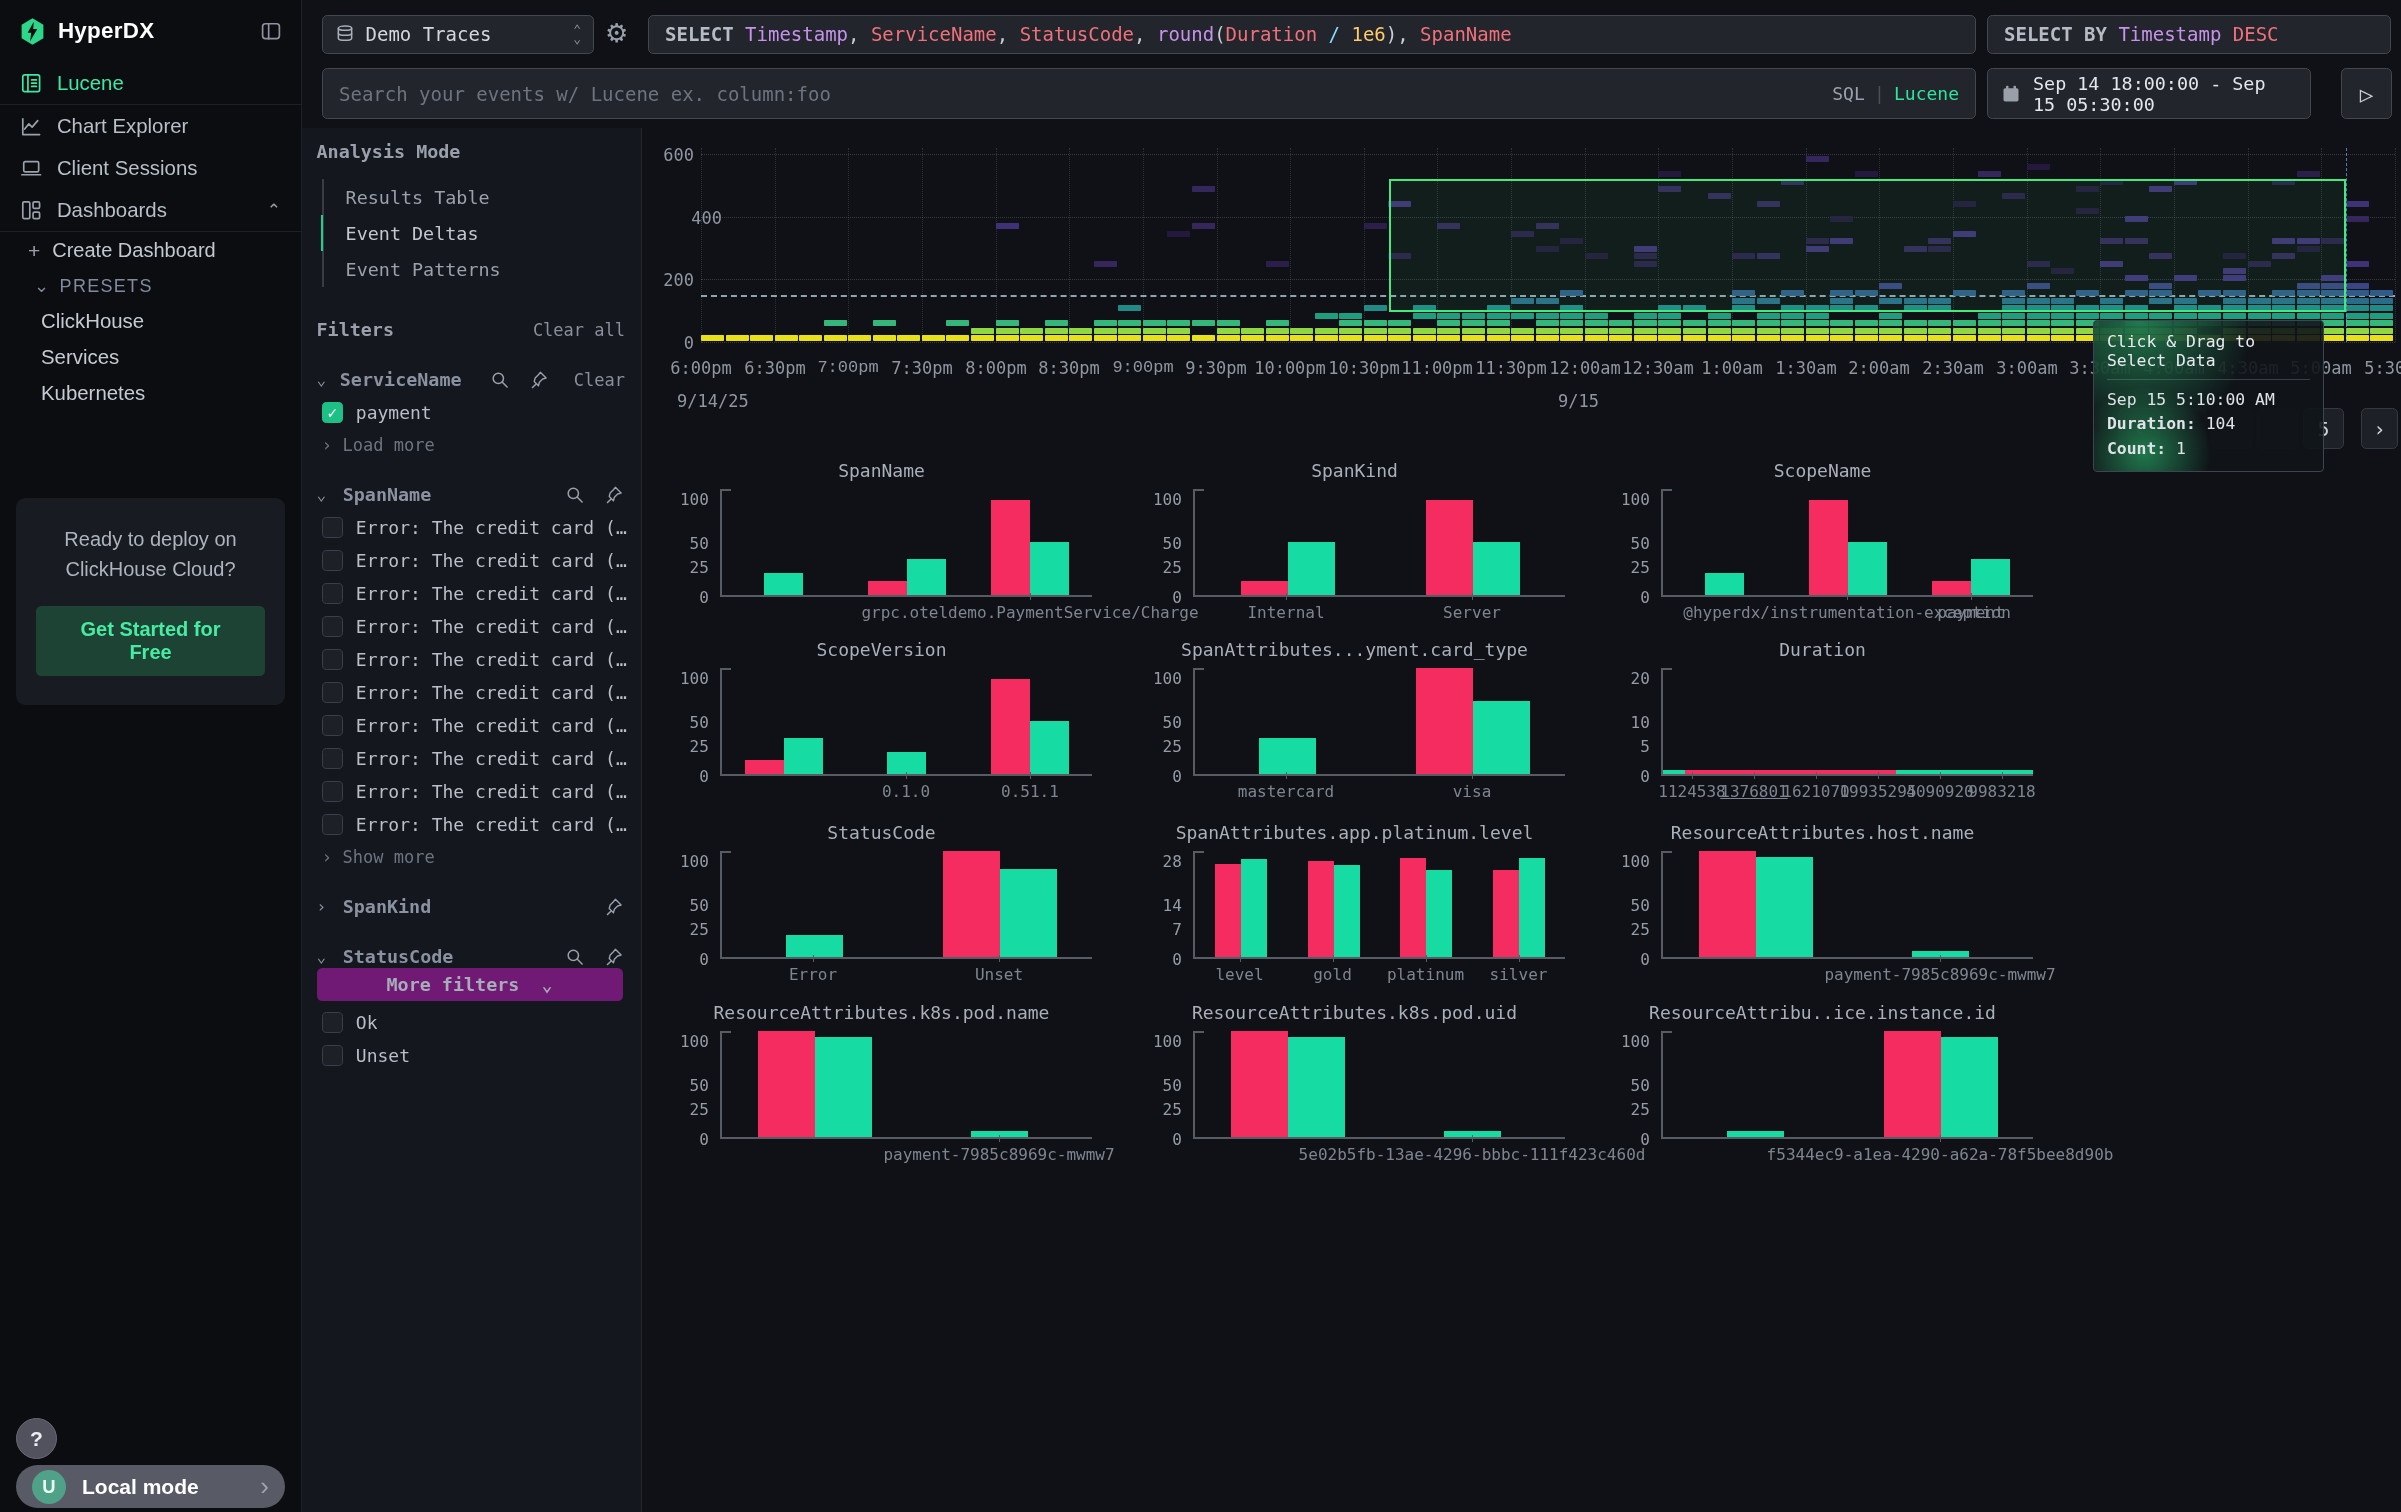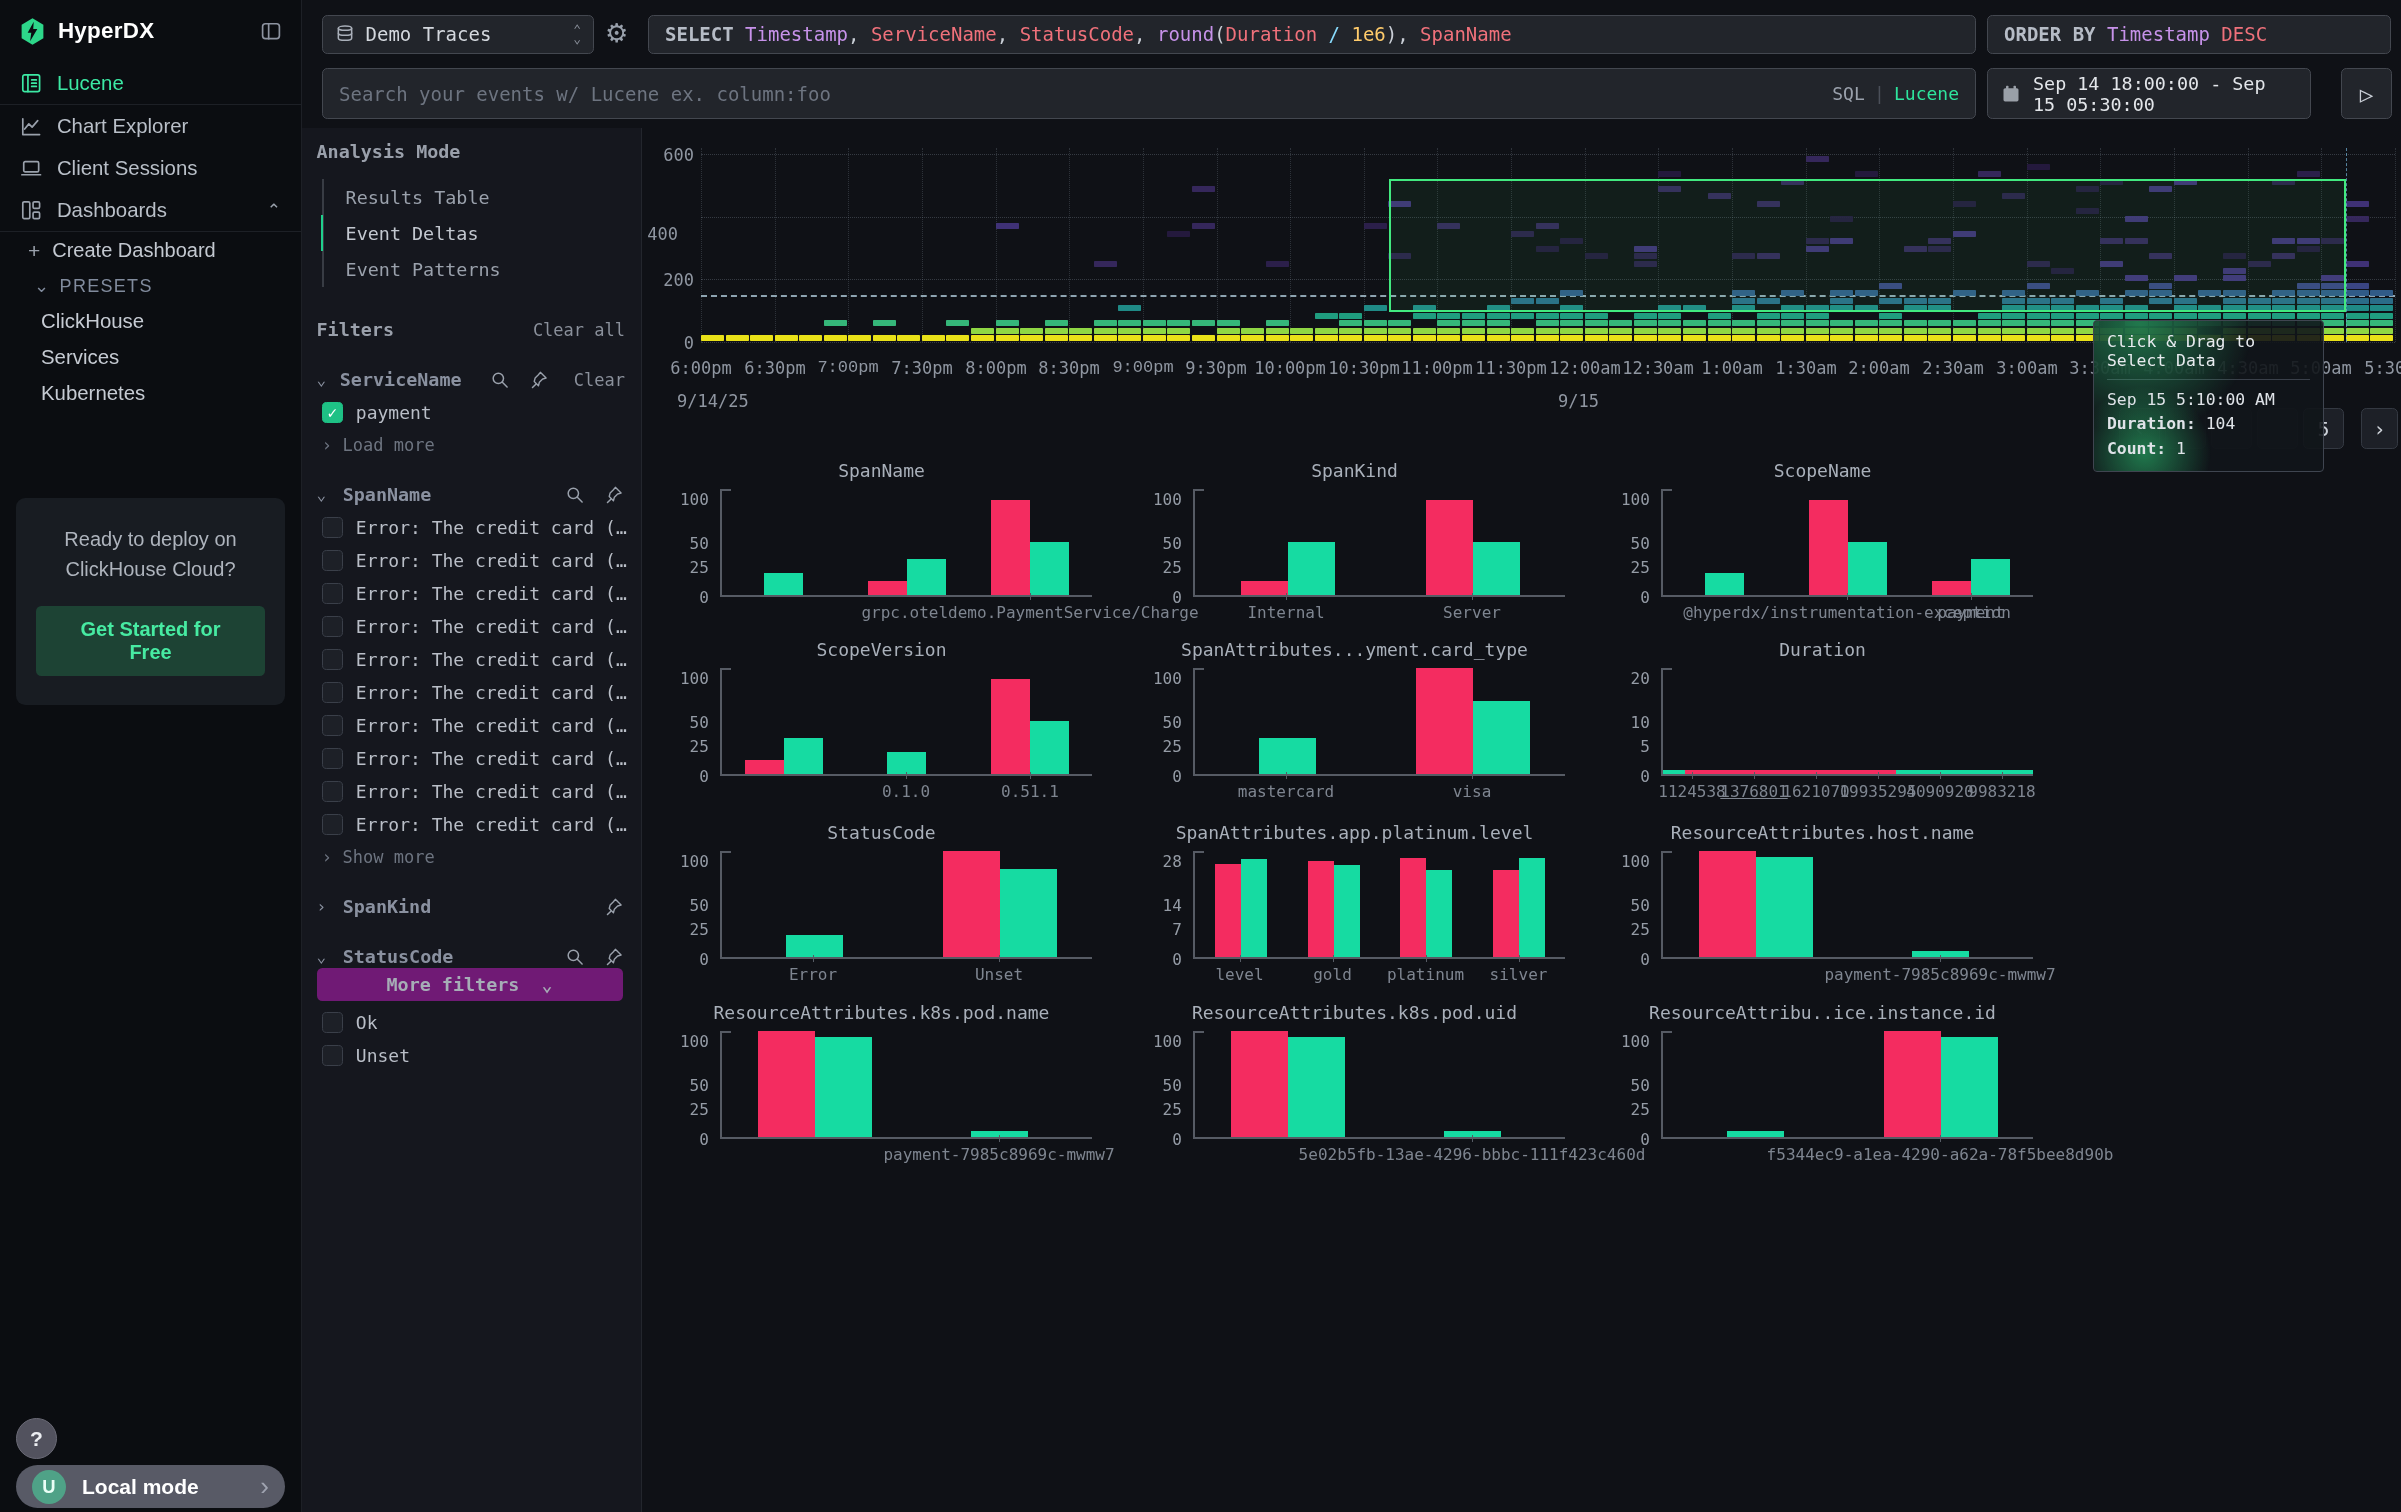--- a/index.html
+++ b/index.html
@@ -222,21 +222,21 @@
         </svg>
     </span>
     <span>Demo Traces</span>
     <span class="chevs">
         <span>⌃</span>
         <span>⌄</span>
       </span>
   </div>
   <button id="gear-btn" class="abs">⚙</button>
   <div id="query-box" class="abs box"><span class="tk-kw">SELECT </span><span class="tk-fn">Timestamp</span><span class="tk-pl">, </span><span class="tk-field">ServiceName</span><span class="tk-pl">, </span><span class="tk-field">StatusCode</span><span class="tk-pl">, </span><span class="tk-fn">round</span><span class="tk-pl">(</span><span class="tk-field">Duration</span><span class="tk-op"> / </span><span class="tk-num">1e6</span><span class="tk-pl">)</span><span class="tk-pl">, </span><span class="tk-field">SpanName</span></div>
-  <div id="order-box" class="abs box"><span class="tk-kw">ORDER BY </span><span class="tk-fn">Timestamp </span><span class="tk-field">DESC</span></div>
+  <div id="order-box" class="abs box"><span class="tk-kw">SELECT BY </span><span class="tk-fn">Timestamp </span><span class="tk-field">DESC</span></div>
 
   <div id="search-box" class="abs box">
     <input id="search-input" placeholder="Search your events w/ Lucene ex. column:foo" style="">
     <span class="mode-sql">SQL</span>
     <span class="mode-div">|</span>
     <span class="mode-lucene">Lucene</span>
   </div>
   <div id="date-box" class="abs box">
     <span class="icon">
       <svg viewBox="0 0 24 24" width="20" height="20">
@@ -389,21 +389,21 @@
           <span class="fopt-label">Unset</span>
         </div>
       </div>
     <button id="more-filters">More filters&nbsp;&nbsp;⌄</button>
   </div>
 
   <div id="main">
     <div id="hm-ylabels">
         <div class="hm-ylab" style="left: 648px; top: 333px;">0</div>
         <div class="hm-ylab" style="left: 648px; top: 270px;">200</div>
-        <div class="hm-ylab" style="left: 632px; top: 208px; margin-top: 16px;">400</div>
+        <div class="hm-ylab" style="left: 676px; top: 208px;">400</div>
         <div class="hm-ylab" style="left: 648px; top: 145px;">600</div>
       </div>
     <div id="hm-plot">
         <div class="hm-grid-v" style="left: 0px;"></div>
         <div class="hm-grid-v" style="left: 74px;"></div>
         <div class="hm-grid-v" style="left: 147px;"></div>
         <div class="hm-grid-v" style="left: 221px;"></div>
         <div class="hm-grid-v" style="left: 295px;"></div>
         <div class="hm-grid-v" style="left: 368px;"></div>
         <div class="hm-grid-v" style="left: 442px;"></div>

